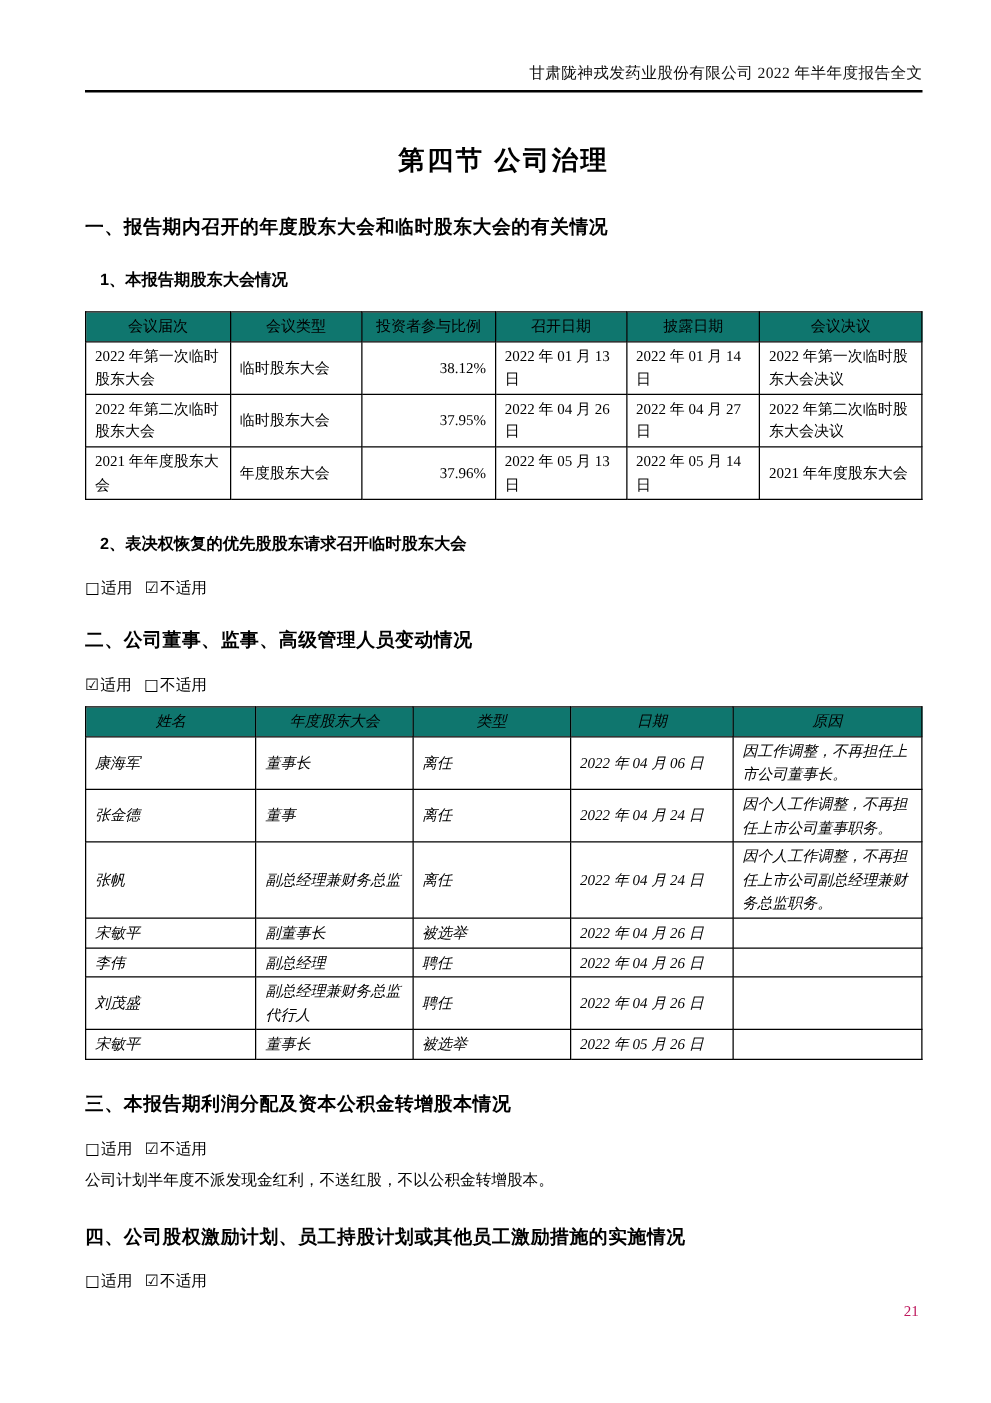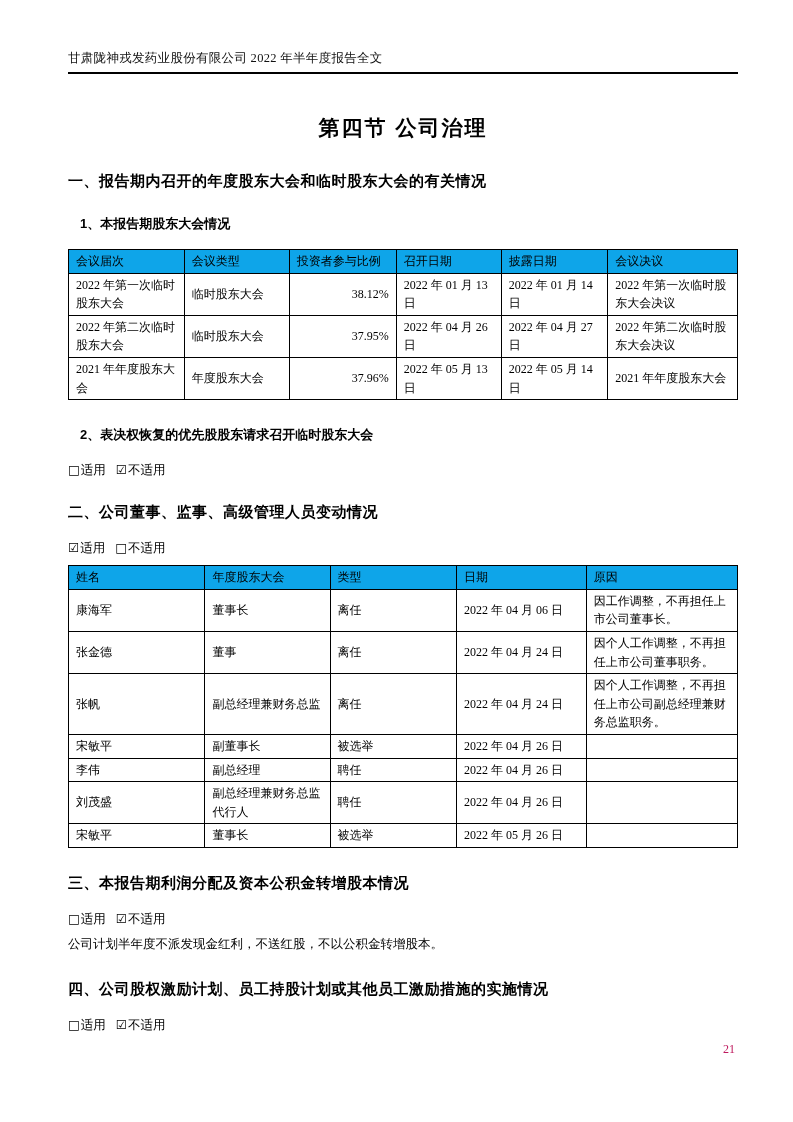--- a/index.html
+++ b/index.html
@@ -3,49 +3,49 @@
 <meta charset="utf-8">
 <style>
   html,body{margin:0;padding:0;}
   body{
     width:793px;height:1122px;background:#ffffff;color:#000;
     position:relative;overflow:hidden;
     font-family:"Liberation Serif","DejaVu Serif",serif;
   }
   .content{padding:50px 55px 0 68px;}
   .page-header{
-    text-align:left;font-size:12.5px;line-height:16px;color:#111;
+    text-align:right;font-size:12.5px;line-height:16px;color:#111;
     letter-spacing:0.3px;
   }
   .header-rule{border:none;border-top:2px solid #000;margin:6px 0 0 0;}
   .doc-title{
     text-align:center;font-family:"Liberation Sans","DejaVu Sans",sans-serif;
     font-weight:bold;font-size:21px;margin:40px 0 0 0;letter-spacing:2px;
   }
   .h1{
     font-family:"Liberation Sans","DejaVu Sans",sans-serif;font-weight:bold;
     font-size:15px;margin:30px 0 0 0;letter-spacing:0.5px;
   }
   .h2{
     font-family:"Liberation Sans","DejaVu Sans",sans-serif;font-weight:bold;
     font-size:13px;margin:24px 0 0 12px;
   }
   table{border-collapse:collapse;width:100%;margin-top:16px;font-size:12px;table-layout:fixed;}
   th,td{
     border:1px solid #000;padding:2px 7px;vertical-align:middle;
     line-height:1.55;word-break:break-all;
   }
-  th{background:#0ea5e9;font-weight:normal;text-align:left;}
+  th{background:#0f766e;font-weight:normal;text-align:center;}
   td{text-align:left;}
   td.num{text-align:right;}
   .cb-line{margin-top:18px;font-size:12.5px;}
   .cb{margin-right:10px;white-space:nowrap;}
   .cb-icon{font-family:"DejaVu Sans",sans-serif;font-size:12.5px;margin-right:1px;}
   .note{font-size:12.5px;margin-top:6px;line-height:1.6;}
-  .tbl2{margin-top:8px;}
+  .tbl2{margin-top:8px;font-style:italic;}
   .page-number{
     position:absolute;top:1042px;right:58px;font-size:12px;color:#be185d;
   }
 </style>
 </head>
 <body>
 
 <div class="content">
 
   <div class="page-header">甘肃陇神戎发药业股份有限公司 2022 年半年度报告全文</div>

